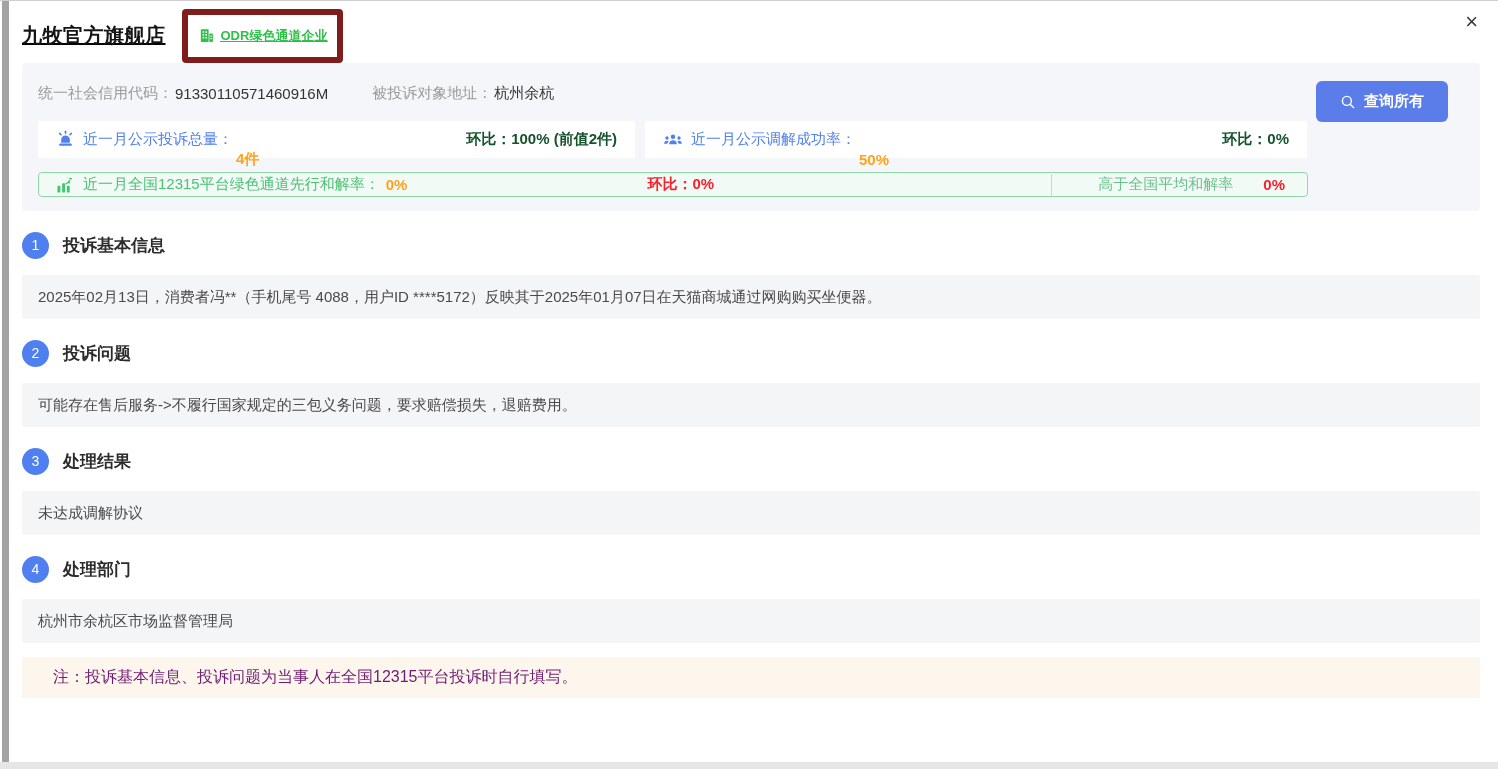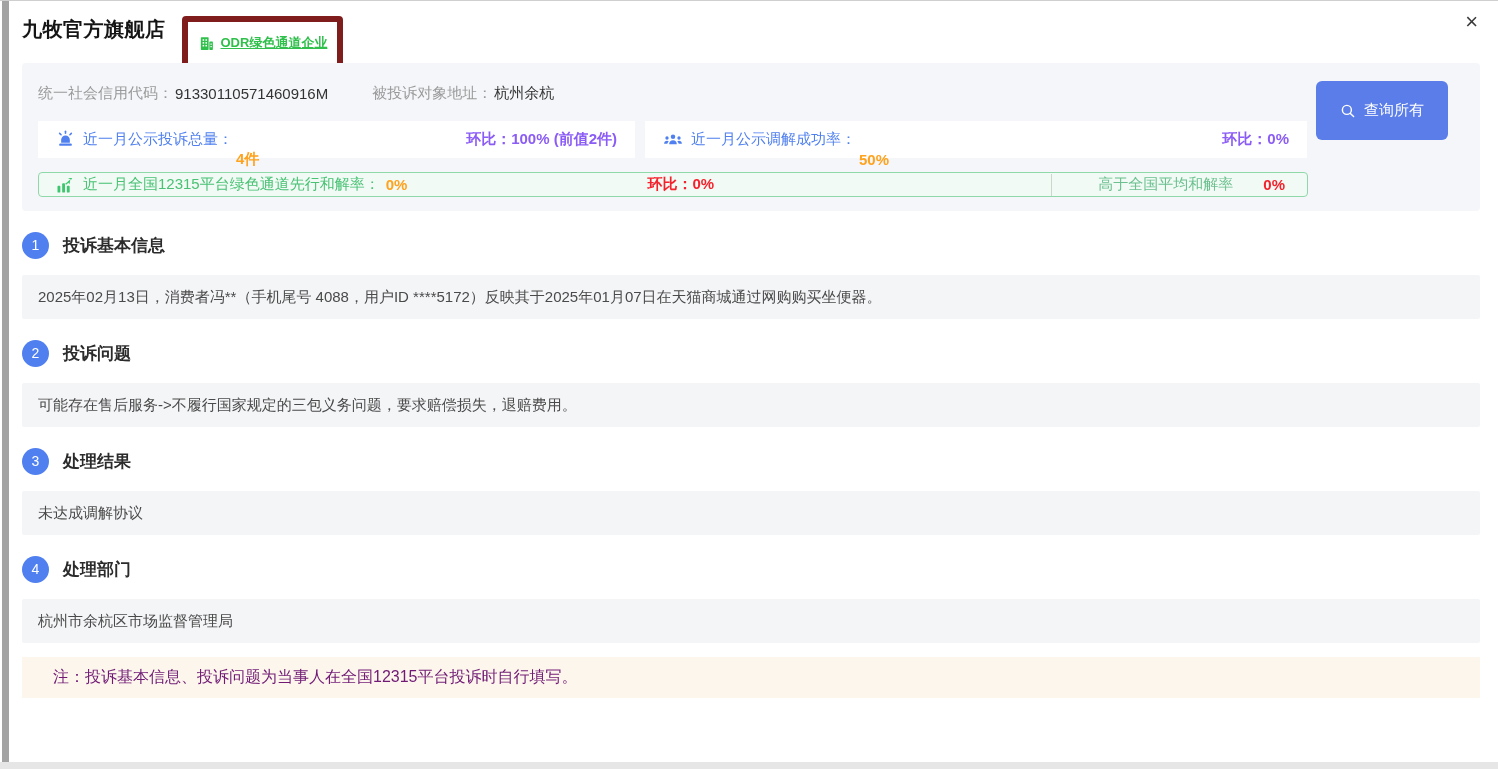--- a/index.html
+++ b/index.html
@@ -8,50 +8,51 @@
     position:relative;
     background:#fff;
     font-family:"Liberation Sans","DejaVu Sans",sans-serif;
     overflow:hidden;
     border-top:1px solid #cfcfcf;
   }
   
   .left-scroll { position:absolute; left:2px; top:0; width:7px; height:762px; background:#a3a3a3; }
   .bottom-scroll { position:absolute; left:0; bottom:0; width:100%; height:7px; background:#e6e6e6; }
 
-  .header { padding:15px 22px 0 22px; display:flex; align-items:flex-start; height:54px; }
+  .header { padding:15px 22px 0 22px; display:flex; align-items:center; height:54px;text-decoration:underline; }
   .title { font-size:20px; font-weight:bold; color:#151515; letter-spacing:.5px; }
   .badge {
     margin-left:16px; display:inline-flex; align-items:center; gap:6px;
     border:6px solid #7f1d1d; border-radius:4px; padding:12px 10px; cursor:pointer;
   }
   .badge-label { color:#2fbf4b; font-size:13px; font-weight:bold; text-decoration:underline; }
   .close-btn { position:absolute; top:10px; right:20px; font-size:22px; color:#3a3a3a; cursor:pointer; line-height:1; }
 
   .panel {
     margin:8px 18px 0 22px; background:#f4f6f9; border-radius:4px;
     position:relative; padding:18px 16px 14px 16px;
   }
   .info-row { display:flex; align-items:center; font-size:15px; height:24px; }
   .info-label { color:#9a9a9a; }
   .info-value { color:#333; margin-left:2px; }
   .info-gap { margin-left:44px; }
   .query-btn {
-    position:absolute; top:18px; right:32px; height:59px; padding:0 24px;
+    position:absolute; top:18px; right:32px; height:41px; padding:0 24px;
     background:#5a7de9; color:#fff; border:none; border-radius:6px; font-size:15px;
     display:flex; align-items:center; gap:8px; cursor:pointer;
     font-family:inherit;
+    font-weight:bold;
   }
   .cards { display:flex; gap:10px; margin-top:16px; }
   .stat-card { background:#fff; height:37px; display:flex; align-items:center; padding:0 18px; }
   .card-a { width:597px; }
   .card-b { width:662px; }
   .stat-label { color:#5080f0; font-size:15px; margin-left:8px; }
   .stat-value { color:#ffa21d; font-weight:bold; font-size:15px; margin-left:3px;margin-top:40px; }
-  .mom { margin-left:auto; color:#8b5cf6; font-weight:bold; font-size:15px; }
+  .mom { margin-left:auto; color:#14532d; font-weight:bold; font-size:15px; }
 
   .green-bar {
     margin-top:14px; width:1270px; height:25px; background:#f1faf4;
     border:1px solid #8fd9a8; border-radius:4px;
     display:flex; align-items:center; padding:0 16px;
   }
   .gb-label { color:#49c274; font-size:15px; margin-left:8px; }
   .gb-value { color:#ffa21d; font-weight:bold; font-size:15px; margin-left:6px; }
   .gb-mom { margin-left:240px; color:#f5222d; font-weight:bold; font-size:15px; }
   .gb-right { margin-left:auto; display:flex; align-items:center;gap:20px; }

